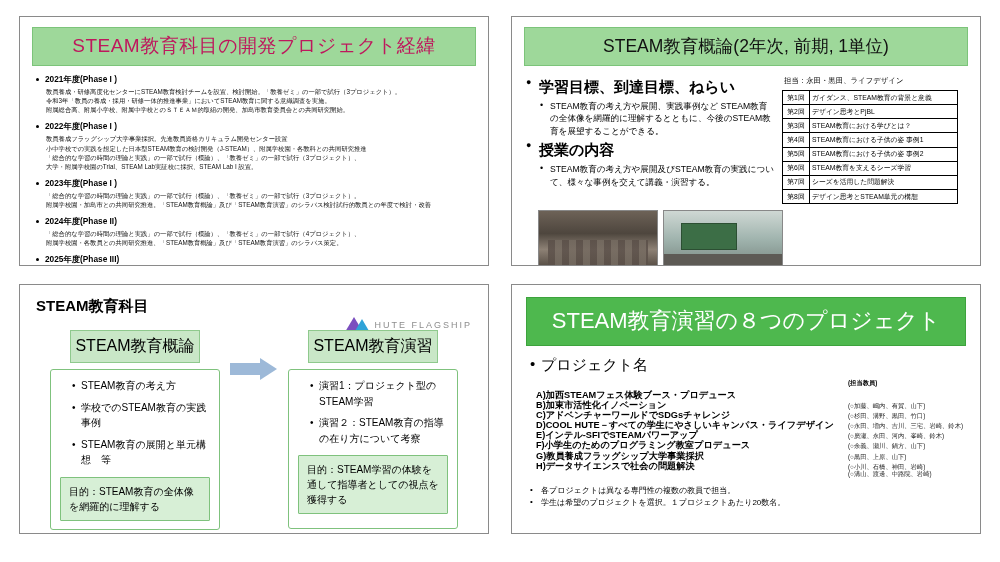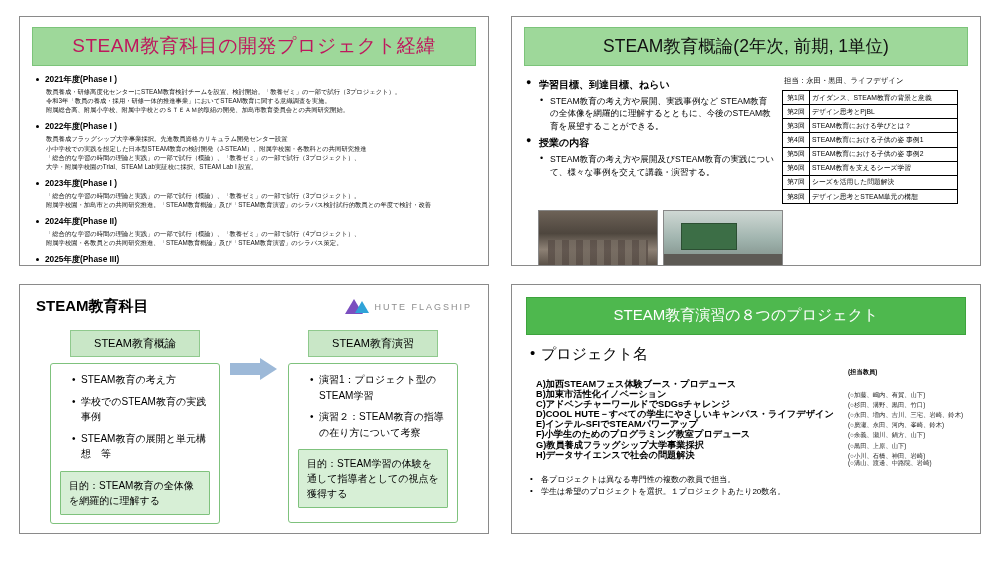--- a/index.html
+++ b/index.html
@@ -46,21 +46,21 @@
   .yr-lines div{font-size:6.3px;line-height:1.45;color:#111;}
 
   
   .s2-title{
     margin:10px 12px 8px 12px;
     background:#9ed89a;border:1px solid #7cc47a;
     text-align:center;font-size:17.5px;padding:6px 0 7px 0;color:#111;
   }
   .s2-body{padding:0 10px 0 14px;}
   .s2-h{
-    font-size:10px;font-weight:bold;position:relative;padding-left:13px;margin:4px 0 3px 0;
+    font-size:15px;font-weight:bold;position:relative;padding-left:13px;margin:4px 0 3px 0;
   }
   .s2-h:before{content:"\25CF";position:absolute;left:0;top:-1px;font-size:9px;}
   .s2-sub{
     font-size:8.6px;position:relative;padding-left:12px;margin:0 0 2px 12px;line-height:1.45;
     max-width:250px;
   }
   .s2-sub:before{content:"\2022";position:absolute;left:2px;top:-1px;font-size:9px;}
   .s2-cols{display:flex;gap:6px;}
   .s2-left{width:250px;}
   .s2-right{width:178px;}
@@ -83,34 +83,34 @@
     content:"";position:absolute;left:14%;top:18%;width:46%;height:40%;
     background:#3c6e46;border:1px solid #2c4f33;
   }
   .ph2:before{
     content:"";position:absolute;left:0;bottom:0;width:100%;height:34%;
     background:#5d5a55;
   }
 
   
   .s3-title{font-size:15px;font-weight:bold;margin:12px 0 0 16px;}
-  .s3-logo{position:absolute;right:16px;top:14px;display:flex;align-items:center;gap:5px;}
+  .s3-logo{position:absolute;right:16px;top:32px;display:flex;align-items:center;gap:5px;}
   .s3-logo .tri{
     width:0;height:0;border-left:9px solid transparent;border-right:9px solid transparent;
     border-bottom:15px solid #7b4fbf;
   }
   .s3-logo .tri2{
     width:0;height:0;border-left:7px solid transparent;border-right:7px solid transparent;
     border-bottom:12px solid #2fa3d8;margin-left:-13px;
   }
   .s3-logo .lt{font-size:9px;letter-spacing:2px;color:#8d8d8d;}
   .boxwrap{display:flex;justify-content:center;gap:10px;margin-top:14px;align-items:flex-start;}
   .col{width:170px;position:relative;}
   .col-head{
-    background:#c9e7c7;border:1px solid #8fc98d;text-align:center;font-size:11px;
+    background:#c9e7c7;border:1px solid #8fc98d;text-align:center;font-size:16px;
     padding:5px 0;margin:0 auto 6px auto;width:128px;
   }
   .col-body{
     border:1.5px solid #7fc27d;border-radius:3px;padding:8px 9px;min-height:160px;box-sizing:border-box;
     background:#fff;
   }
   .col-body ul{margin:0;padding:0 0 0 12px;list-style:none;}
   .col-body li{font-size:10px;line-height:1.55;margin-bottom:6px;position:relative;padding-left:9px;}
   .col-body li:before{content:"\2022";position:absolute;left:0;top:0;}
   .goal{
@@ -122,21 +122,21 @@
   }
   .arrow .shaft{position:absolute;left:0;top:5px;width:32px;height:12px;background:#9db9d8;}
   .arrow .head{
     position:absolute;left:30px;top:0;width:0;height:0;
     border-top:11px solid transparent;border-bottom:11px solid transparent;border-left:17px solid #9db9d8;
   }
 
   
   .s4-title{
     margin:12px 14px 10px 14px;background:#4eb84e;border:1px solid #3da33d;color:#fff;
-    text-align:center;font-size:15px;padding:8px 0 9px 0;
+    text-align:center;font-size:22px;padding:8px 0 9px 0;
   }
   .s4-body{padding:0 14px 0 18px;position:relative;}
   .s4-lead{font-size:15px;position:relative;padding-left:11px;margin-bottom:5px;}
   .s4-lead:before{content:"\2022";position:absolute;left:0;top:-1px;}
   .prj{font-size:9.2px;font-weight:bold;line-height:1.1;margin:0 0 7px 6px;}
   .prj-row{display:flex;align-items:baseline;}
   .prj-row .name{flex:1;}
   .prj-row .who{font-size:6.3px;font-weight:normal;color:#222;white-space:nowrap;width:118px;}
   .who-head{font-size:6.3px;text-align:left;width:118px;margin:0 0 3px 0;}
   .s4-foot{margin-top:6px;}

